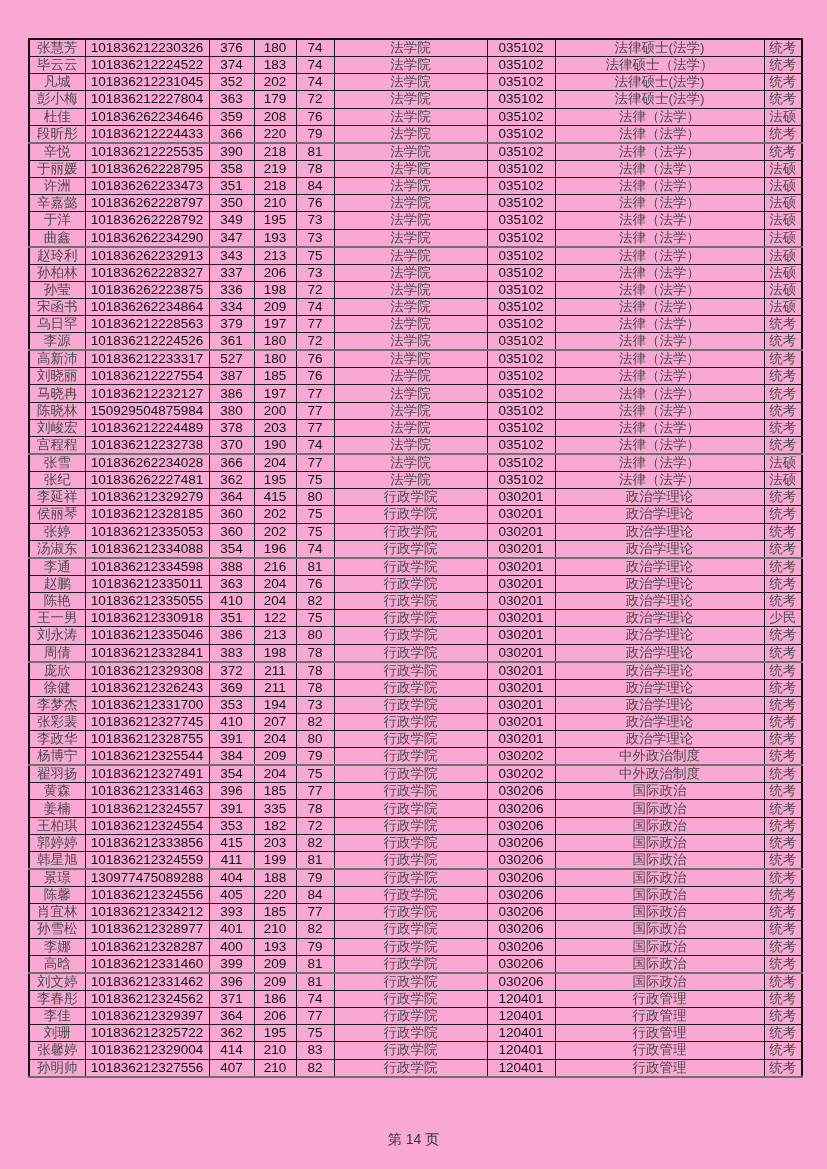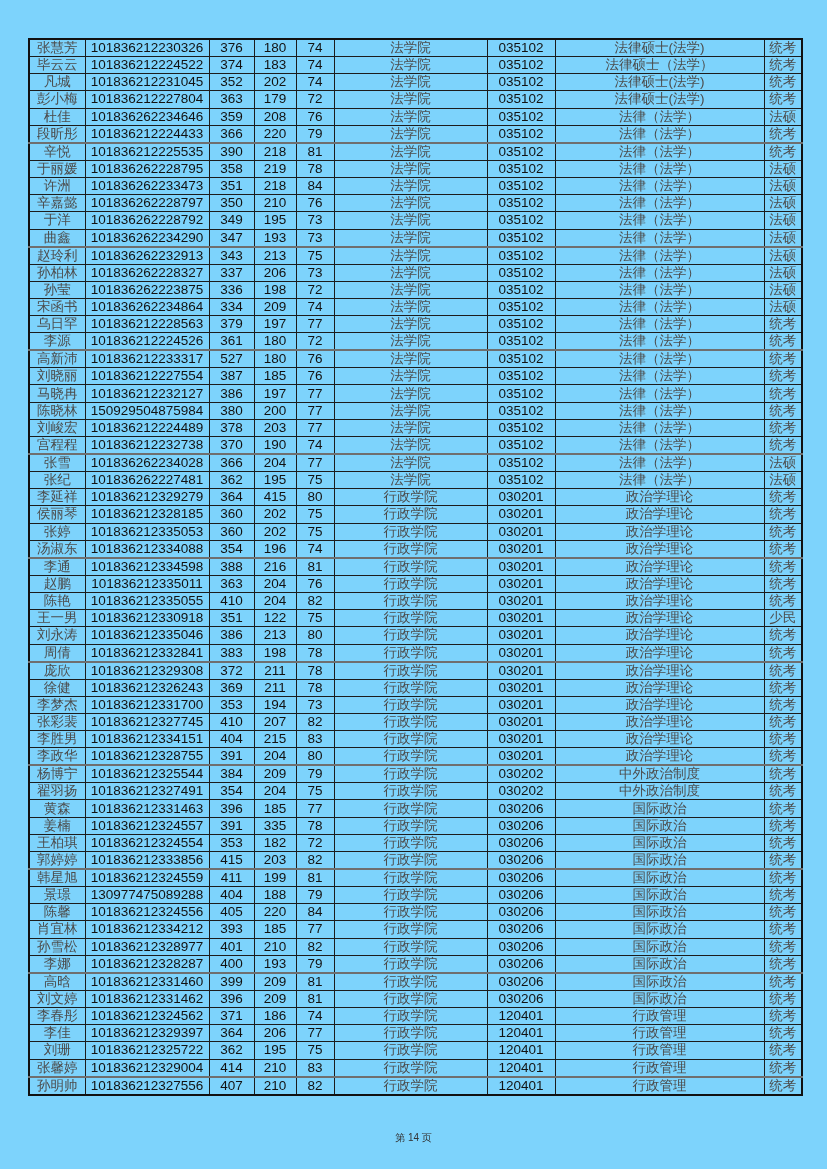--- a/index.html
+++ b/index.html
@@ -3,21 +3,21 @@
 <meta charset="utf-8">
 <style>
   * { margin: 0; padding: 0; box-sizing: border-box; }
   html, body { background: #ffffff; }
   body {
     width: 827px; height: 1169px;
     position: relative;
     font-family: "Liberation Sans", "DejaVu Sans", sans-serif;
     overflow: hidden;
   }
-  .page { position: absolute; inset: 0; background: #7dd3fc; }
+  .page { position: absolute; inset: 0; background: #f9a8d4; }
 
   table.grid {
     position: absolute;
     left: 28px; top: 38px;
     width: 773px;
     border-collapse: collapse;
     table-layout: fixed;
     border: 2px solid #111;
   }
   table.grid tr { height: 17.2px; }
@@ -38,21 +38,21 @@
   td.c1, td.c2, td.c3, td.c4, td.c6 { color: #121212; letter-spacing: 0; }
   td.c1 { font-size: 13.5px; }
   
   td.c0, td.c5, td.c7, td.c8 { color: #4c4c4c; font-size: 13px; }
 
   .footer {
     position: absolute;
     left: 0; top: 1131px;
     width: 100%;
     text-align: center;
-    font-size: 10px;
+    font-size: 14px;
     color: #333;
   }
 </style>
 </head>
 <body>
 
 <div class="page">
   <table class="grid">
     <colgroup>
       <col style="width:56px">
@@ -500,31 +500,20 @@
           <td class="c1">101836212327745</td>
           <td class="c2">410</td>
           <td class="c3">207</td>
           <td class="c4">82</td>
           <td class="c5">行政学院</td>
           <td class="c6">030201</td>
           <td class="c7">政治学理论</td>
           <td class="c8">统考</td>
         </tr>
         <tr>
-          <td class="c0">李胜男</td>
-          <td class="c1">101836212334151</td>
-          <td class="c2">404</td>
-          <td class="c3">215</td>
-          <td class="c4">83</td>
-          <td class="c5">行政学院</td>
-          <td class="c6">030201</td>
-          <td class="c7">政治学理论</td>
-          <td class="c8">统考</td>
-        </tr>
-        <tr>
           <td class="c0">李政华</td>
           <td class="c1">101836212328755</td>
           <td class="c2">391</td>
           <td class="c3">204</td>
           <td class="c4">80</td>
           <td class="c5">行政学院</td>
           <td class="c6">030201</td>
           <td class="c7">政治学理论</td>
           <td class="c8">统考</td>
         </tr>

